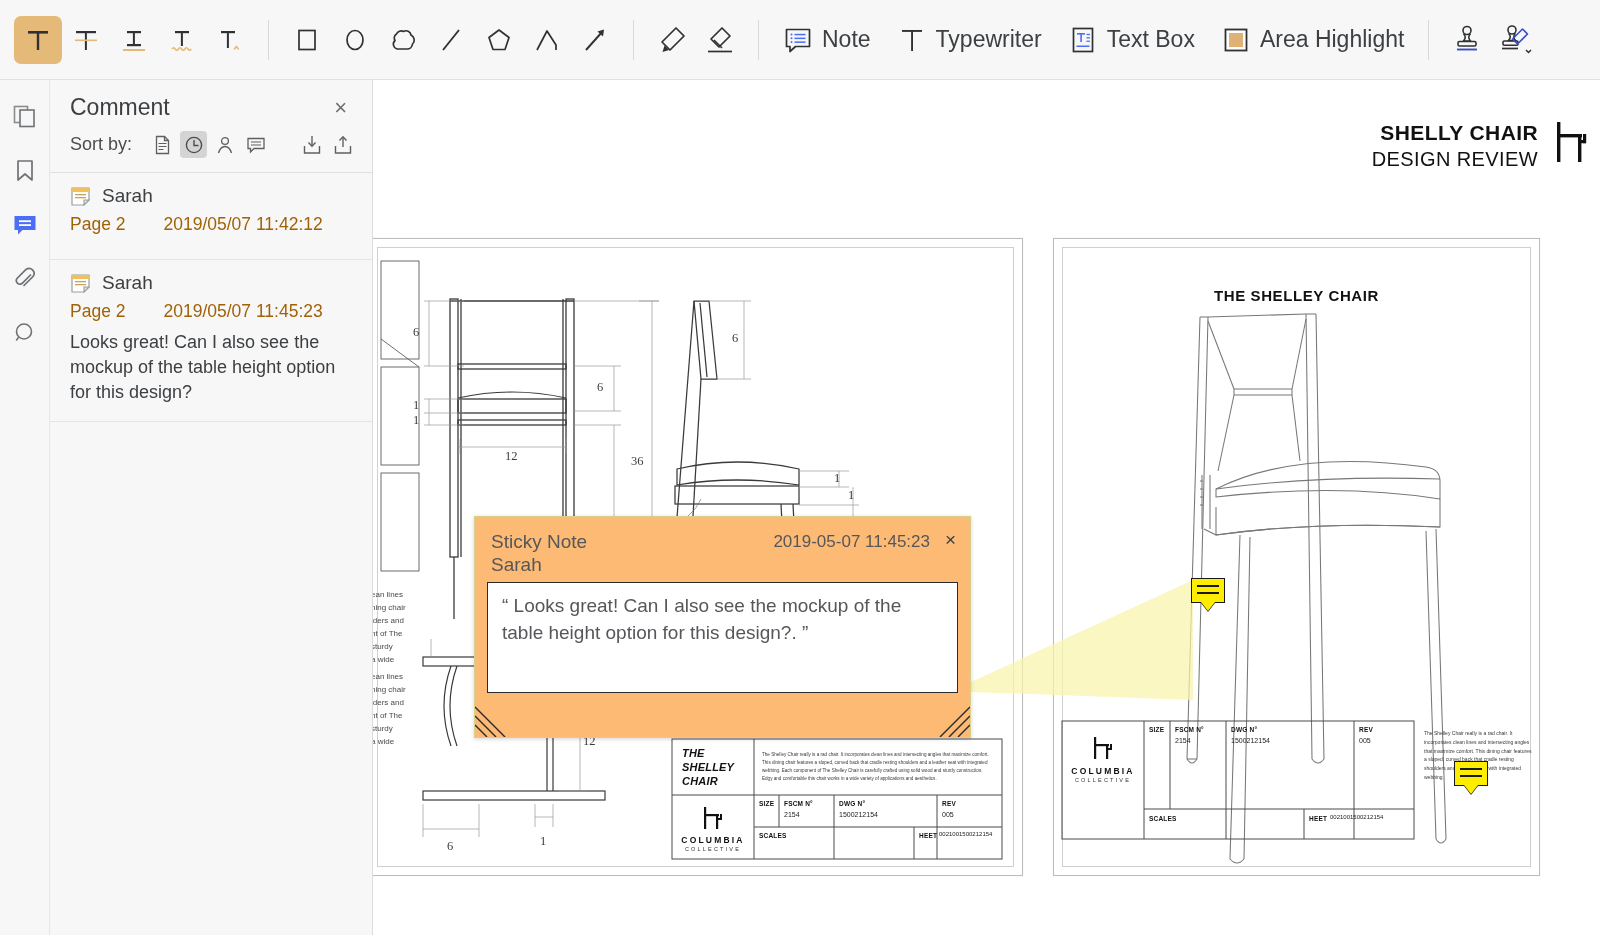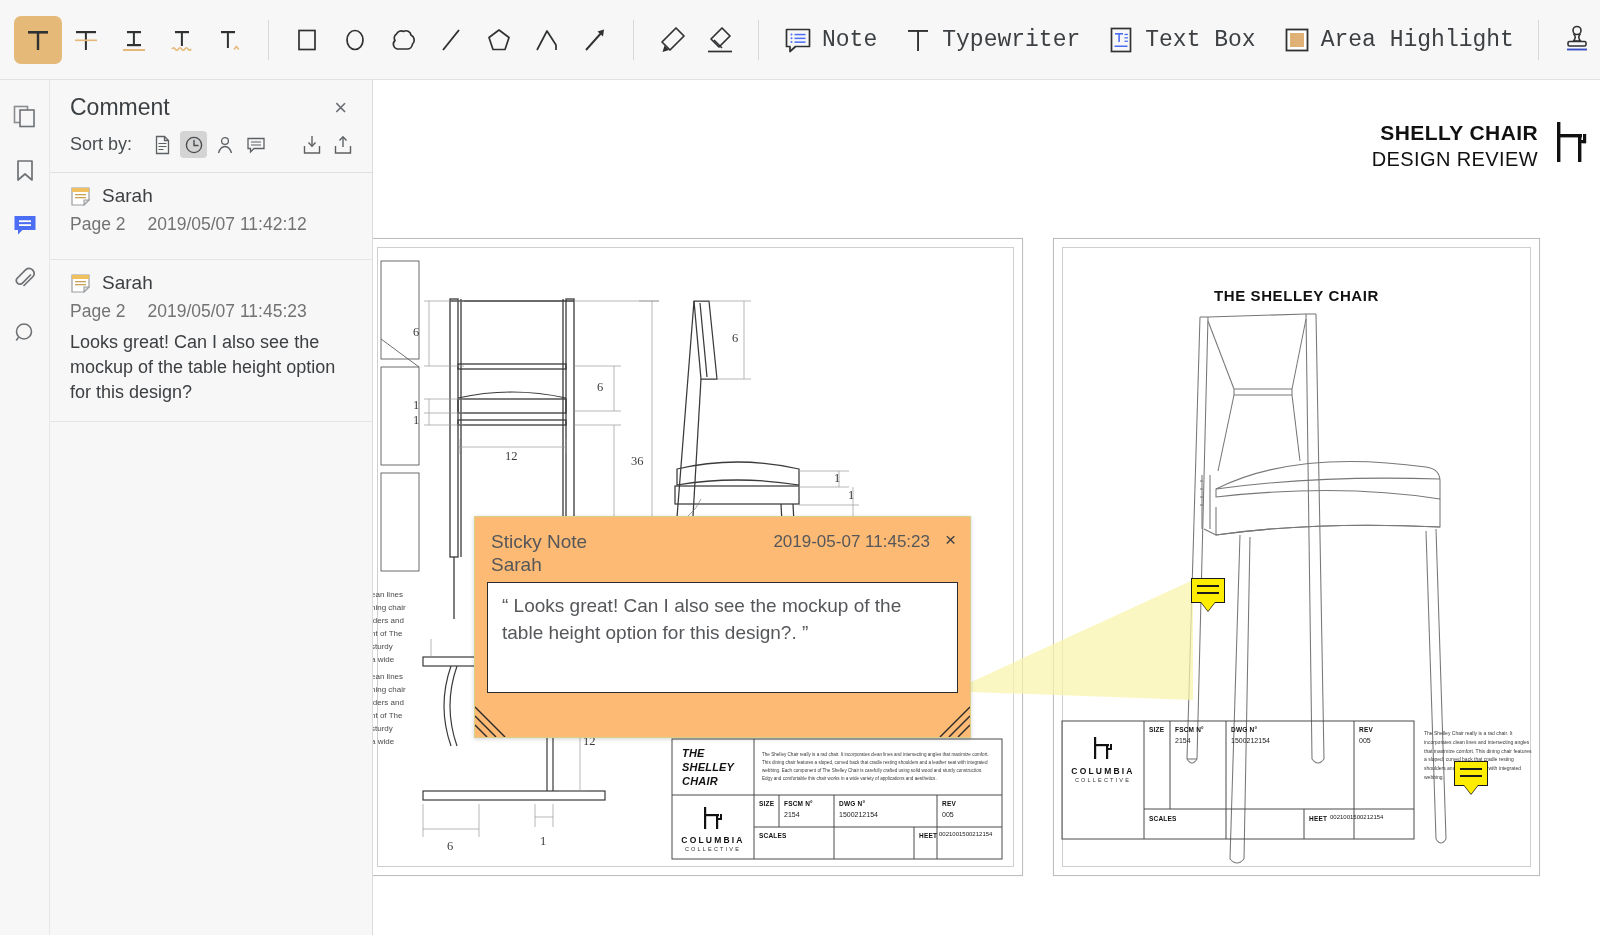--- a/index.html
+++ b/index.html
@@ -29,21 +29,21 @@
   .tb-btn.active { background: #e5b977; }
   .tb-sep {
     width: 1px; height: 40px; background: #d8d8d8;
     margin: 0 14px; flex: none;
   }
   .tb-labeled {
     display: flex; align-items: center; gap: 9px;
     height: 52px; padding: 0 10px; border-radius: 7px;
     cursor: pointer; flex: none;
   }
-  .tb-label { font-size: 23px; color: #3d4043; white-space: nowrap; font-family: Liberation Mono, monospace; }
+  .tb-label { font-size: 23px; color: #3d4043; white-space: nowrap; }
   .gap-s { width: 6px; flex:none; }
 
   
   .rail {
     position: absolute; left: 0; top: 80px; width: 50px; height: 855px;
     background: #f7f7f7; border-right: 1px solid #e6e6e6;
     display: flex; flex-direction: column; align-items: center;
     padding-top: 18px; gap: 16px;
   }
   .rail-btn {
@@ -77,21 +77,21 @@
   .sort-spacer { flex: 1; }
 
   .clist { }
   .citem {
     padding: 12px 20px 16px 20px;
     border-bottom: 1px solid #e4e4e4;
     cursor: pointer;
   }
   .citem-head { display: flex; align-items: center; gap: 11px; margin-bottom: 7px; }
   .citem-author { font-size: 19px; color: #3d4043; }
-  .citem-meta { display: flex; gap: 22px; font-size: 17.5px; color: #737373; margin-bottom: 8px; }
+  .citem-meta { display: flex; gap: 38px; font-size: 17.5px; color: #a16207; margin-bottom: 8px; }
   .citem-body { font-size: 18px; line-height: 1.39; color: #3d4043; }
 
   
   .docarea {
     position: absolute; left: 373px; top: 80px; right: 0; bottom: 0;
     background: #ffffff; overflow: hidden;
   }
   .doc-header {
     position: absolute; right: 12px; top: 40px;
     display: flex; align-items: flex-start; gap: 16px;

